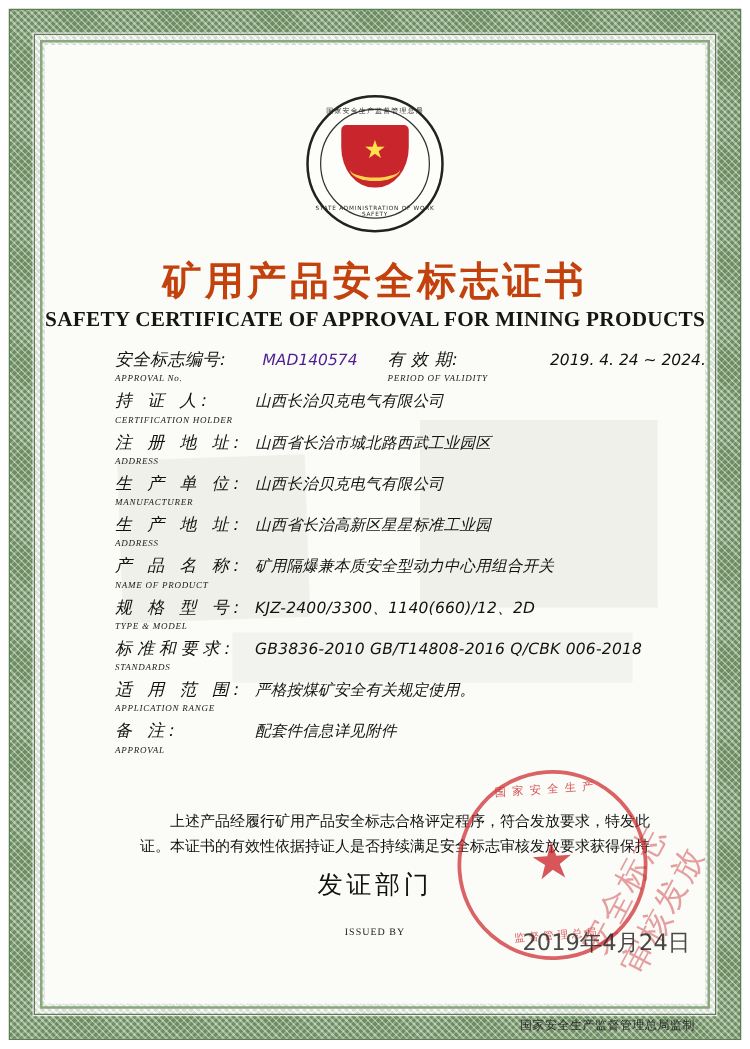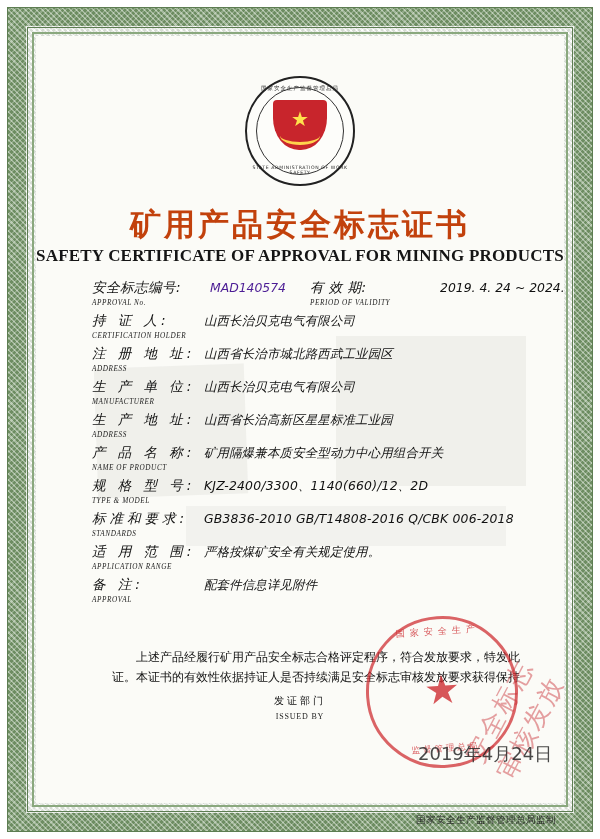--- a/index.html
+++ b/index.html
@@ -270,27 +270,27 @@
 
   
   .issued {
     position: absolute;
     left: 0;
     width: 100%;
     top: 658px;
     text-align: center;
   }
   .issued .cn {
-    font-size: 10px;
+    font-size: 20px;
     letter-spacing: 3px;
     color: #111;
     font-family: Liberation Serif, serif;
   }
   .issued .en {
-    margin-top: 4px;
+    margin-top: 20px;
     font-size: 8px;
     letter-spacing: 0.8px;
     color: #1b1b1b;
     font-family: "Liberation Serif", serif;
   }
 
   
   .stamp {
     position: absolute;
     left: 330px;

